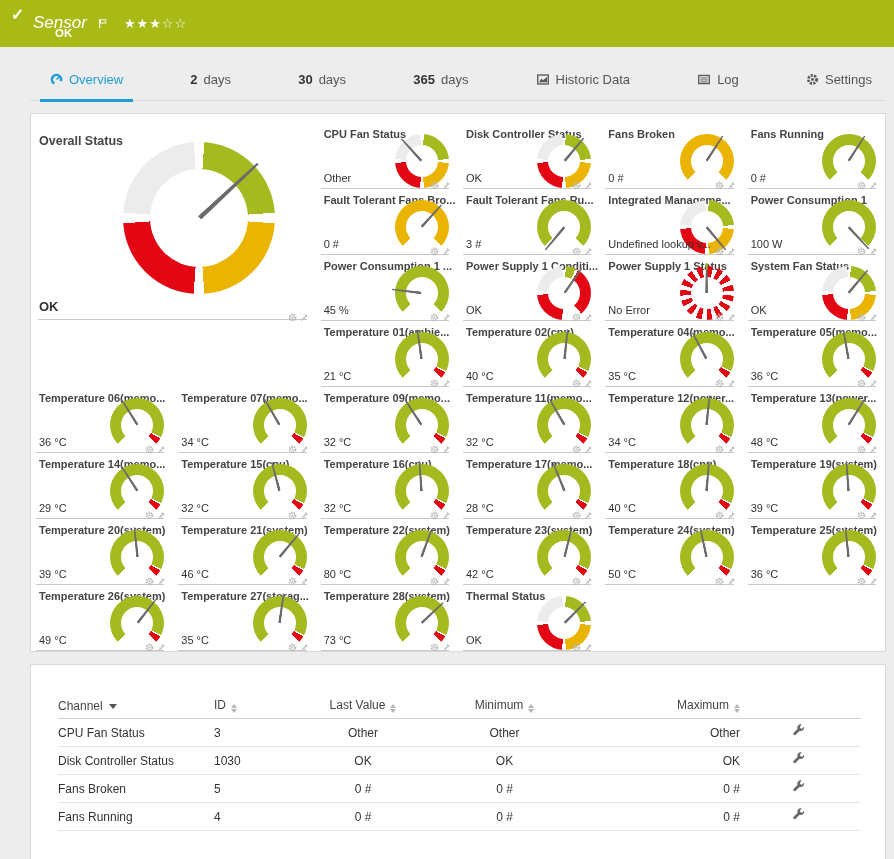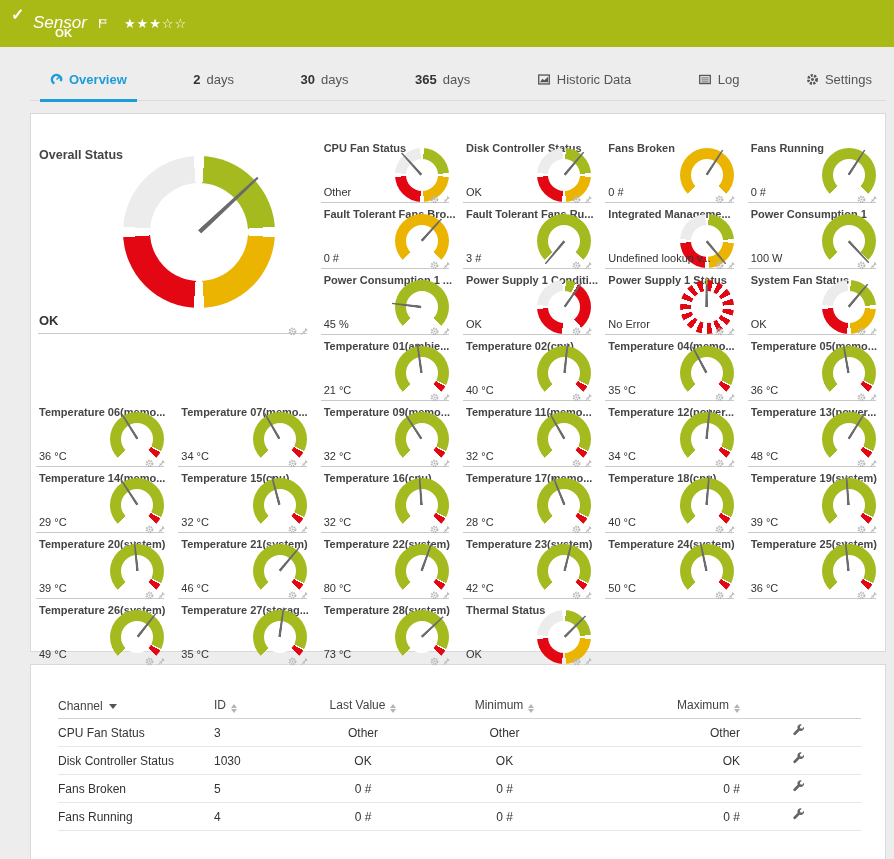--- a/index.html
+++ b/index.html
@@ -16,28 +16,28 @@
   .hdr .ttl{font-size:17px}
   .hdr .flag{margin:1px 0 0 4px}
   .hdr .stars{font-size:13px;letter-spacing:1px;margin:1px 0 0 16px}
   .hdr .st{position:absolute;left:55px;top:27px;font-size:11.5px;font-weight:bold}
   
   .tabbar{position:absolute;left:30px;top:60px;width:856px;height:41px;
     border-bottom:1px solid #dcdcdc;display:flex;align-items:stretch;
     justify-content:space-between;padding:0 4px 0 10px;box-sizing:border-box}
   .tab{display:flex;align-items:center;gap:6px;font-size:13px;color:#555;
     padding:0 10px;cursor:pointer;border-bottom:3px solid transparent;margin-bottom:-2px}
-  .tab.active{color:var(--accent);border-bottom-color:var(--accent);font-weight:bold}
+  .tab.active{color:var(--accent);border-bottom-color:var(--accent);font-weight:normal}
   .tab .tnum{font-weight:bold;color:#333}
   .tab .tlabel.dim{color:#555;font-weight:normal}
   .icn{display:inline-flex;line-height:0}
   .icn svg{display:block}
   
   .panel{position:absolute;left:30px;background:#fff;border:1px solid #d9d9d9;box-sizing:border-box}
-  #gaugePanel{top:113px;width:856px;height:539px;padding-top:25px;
+  #gaugePanel{top:113px;width:856px;height:539px;padding-top:11px;
     display:grid;grid-template-columns:repeat(6,1fr);grid-auto-rows:66px}
   #tablePanel{top:664px;width:856px;height:220px;padding-top:28px}
   
   .gcell{position:relative;overflow:visible}
   .gcell:after{content:"";position:absolute;left:5px;right:9px;bottom:2px;height:1px;background:#c9c9c9}
   .gcell.nosep:after{display:none}
   .gtitle{position:absolute;left:8px;top:3px;right:2px;font-size:11px;font-weight:bold;
     color:#454545;white-space:nowrap;overflow:hidden}
   .gvalue{position:absolute;left:8px;bottom:7px;font-size:11px;color:#333;white-space:nowrap}
   .gauge{position:absolute;right:9px;top:9px;width:54px;height:54px;border-radius:50%}

